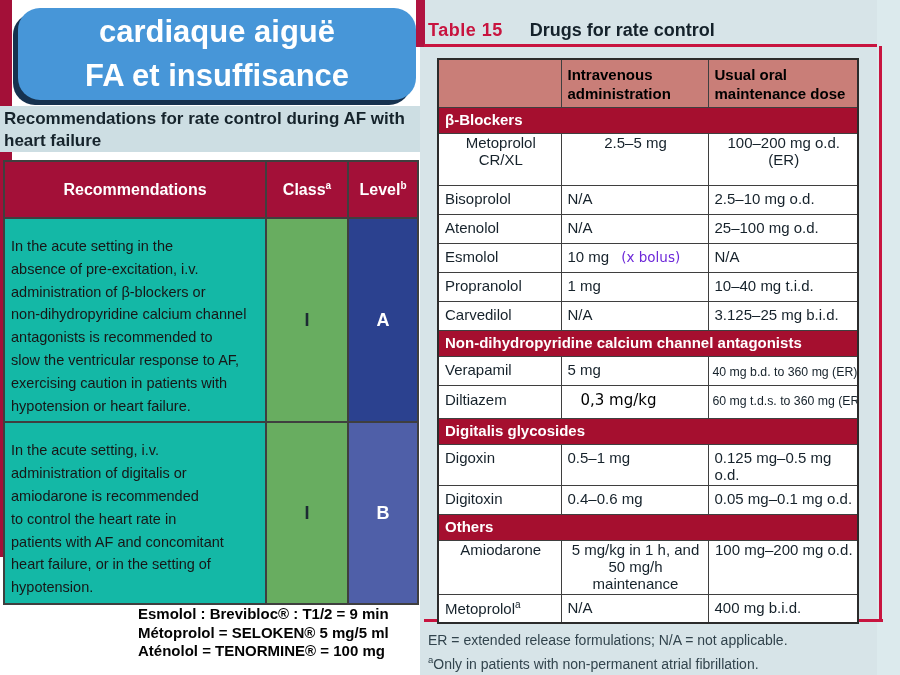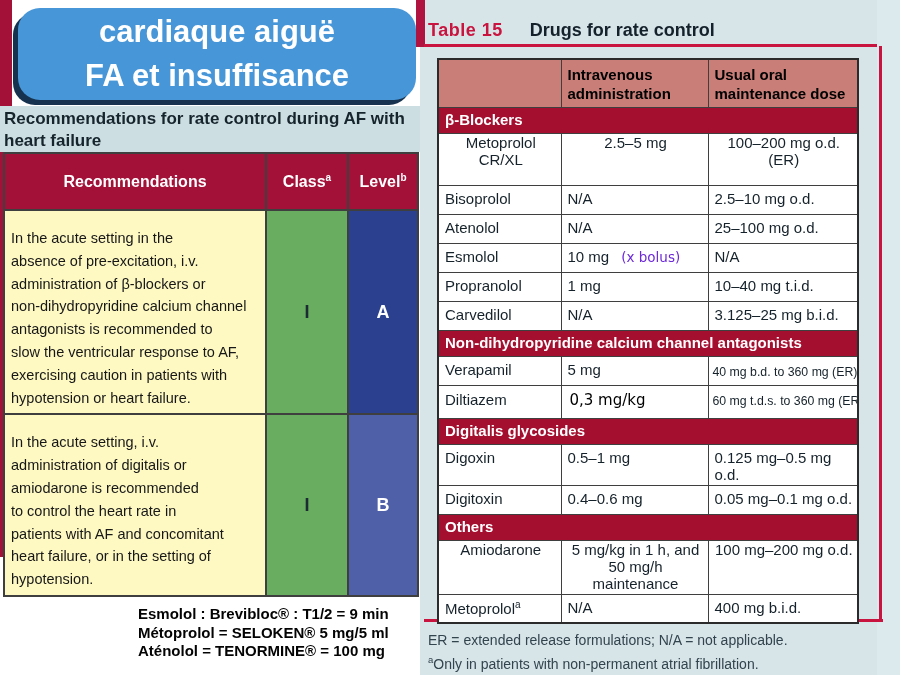--- a/index.html
+++ b/index.html
@@ -14,22 +14,22 @@
     background:#4796d8;border-radius:22px;box-shadow:-5px 5px 0 #16324f;
     color:#ffffff;font-weight:bold;font-size:31px;line-height:44px;text-align:center;
     display:flex;flex-direction:column;justify-content:center;}
 
   
   .caption-banner{position:absolute;left:0;top:106px;width:420px;height:46px;background:#cddee3;
     color:#16242c;font-weight:bold;font-size:17px;line-height:22px;padding:2px 0 0 4px;
     box-sizing:border-box;white-space:pre-line;}
 
   
-  .rec-table{position:absolute;left:3px;top:152px;width:414px;border-collapse:collapse;
-    table-layout:fixed;background:#fef9c3;border:2px solid #b91c1c;}
+  .rec-table{position:absolute;left:3px;top:160px;width:414px;border-collapse:collapse;
+    table-layout:fixed;background:#14b8a6;border:2px solid #b91c1c;}
   .rec-table td{border:2px solid #3f3f3f;vertical-align:middle;box-sizing:border-box;}
   .rec-table .hdr{background:#a31038;color:#ffffff;font-weight:bold;font-size:16px;text-align:center;height:57px;}
   .rec-table .hdr sup{font-size:10px;}
   .rec-table .rec-text{color:#171717;font-size:14.5px;line-height:22.8px;text-align:left;
     padding:16px 4px 4px 6px;vertical-align:top;white-space:pre-line;}
   .rec-table .class-cell{background:#68ad60;color:#1c2b33;font-weight:bold;font-size:18px;text-align:center;}
   .rec-table .level-a{background:#2b418f;color:#ffffff;font-weight:bold;font-size:18px;text-align:center;}
   .rec-table .level-b{background:#4f5fa8;color:#ffffff;font-weight:bold;font-size:18px;text-align:center;}
   .rec-table .row1{height:182px;}
   .rec-table .row2{height:166px;}
@@ -58,21 +58,21 @@
   .drug-table .r-header td{background:#c97e78;color:#000000;font-weight:bold;height:48px;
     font-size:15px;line-height:19px;vertical-align:top;padding-top:5px;}
   .drug-table .r-section td{background:#a50f2f;color:#ffffff;font-weight:bold;height:26px;
     padding-top:3px;white-space:nowrap;}
   .drug-table .r-std td{height:29px;padding-top:4px;}
   .drug-table .r-two td{height:52px;padding-top:0;white-space:pre-line;text-align:center;}
   .drug-table .r-dilt td{height:33px;padding-top:5px;}
   .drug-table td.small{font-size:12.3px;padding-top:8px;white-space:nowrap;padding-left:4px;}
   .drug-table sup{font-size:10px;}
   .note{font-family:"DejaVu Sans",sans-serif;font-size:13.5px;margin-left:12px;color:#6d28d9;}
-  .note-big{font-family:"DejaVu Sans",sans-serif;font-size:15px;margin-left:0;color:#000;
+  .note-big{font-family:"DejaVu Sans",sans-serif;font-size:15px;margin-left:11px;color:#000;
     background:#ffffff;display:inline-block;padding:0 6px 1px 2px;}
   .iv-dilt{position:relative;}
   .white-patch{position:absolute;left:55%;right:-2px;bottom:-4px;height:9px;background:#ffffff;}
 
   .footnotes{position:absolute;left:8px;top:630px;font-size:14px;line-height:20px;color:#32444d;}
   .footnotes sup{font-size:9.5px;}
 
   
   .drug-notes{position:absolute;left:138px;top:605px;font-weight:bold;font-size:15px;
     line-height:18.5px;color:#030303;}

